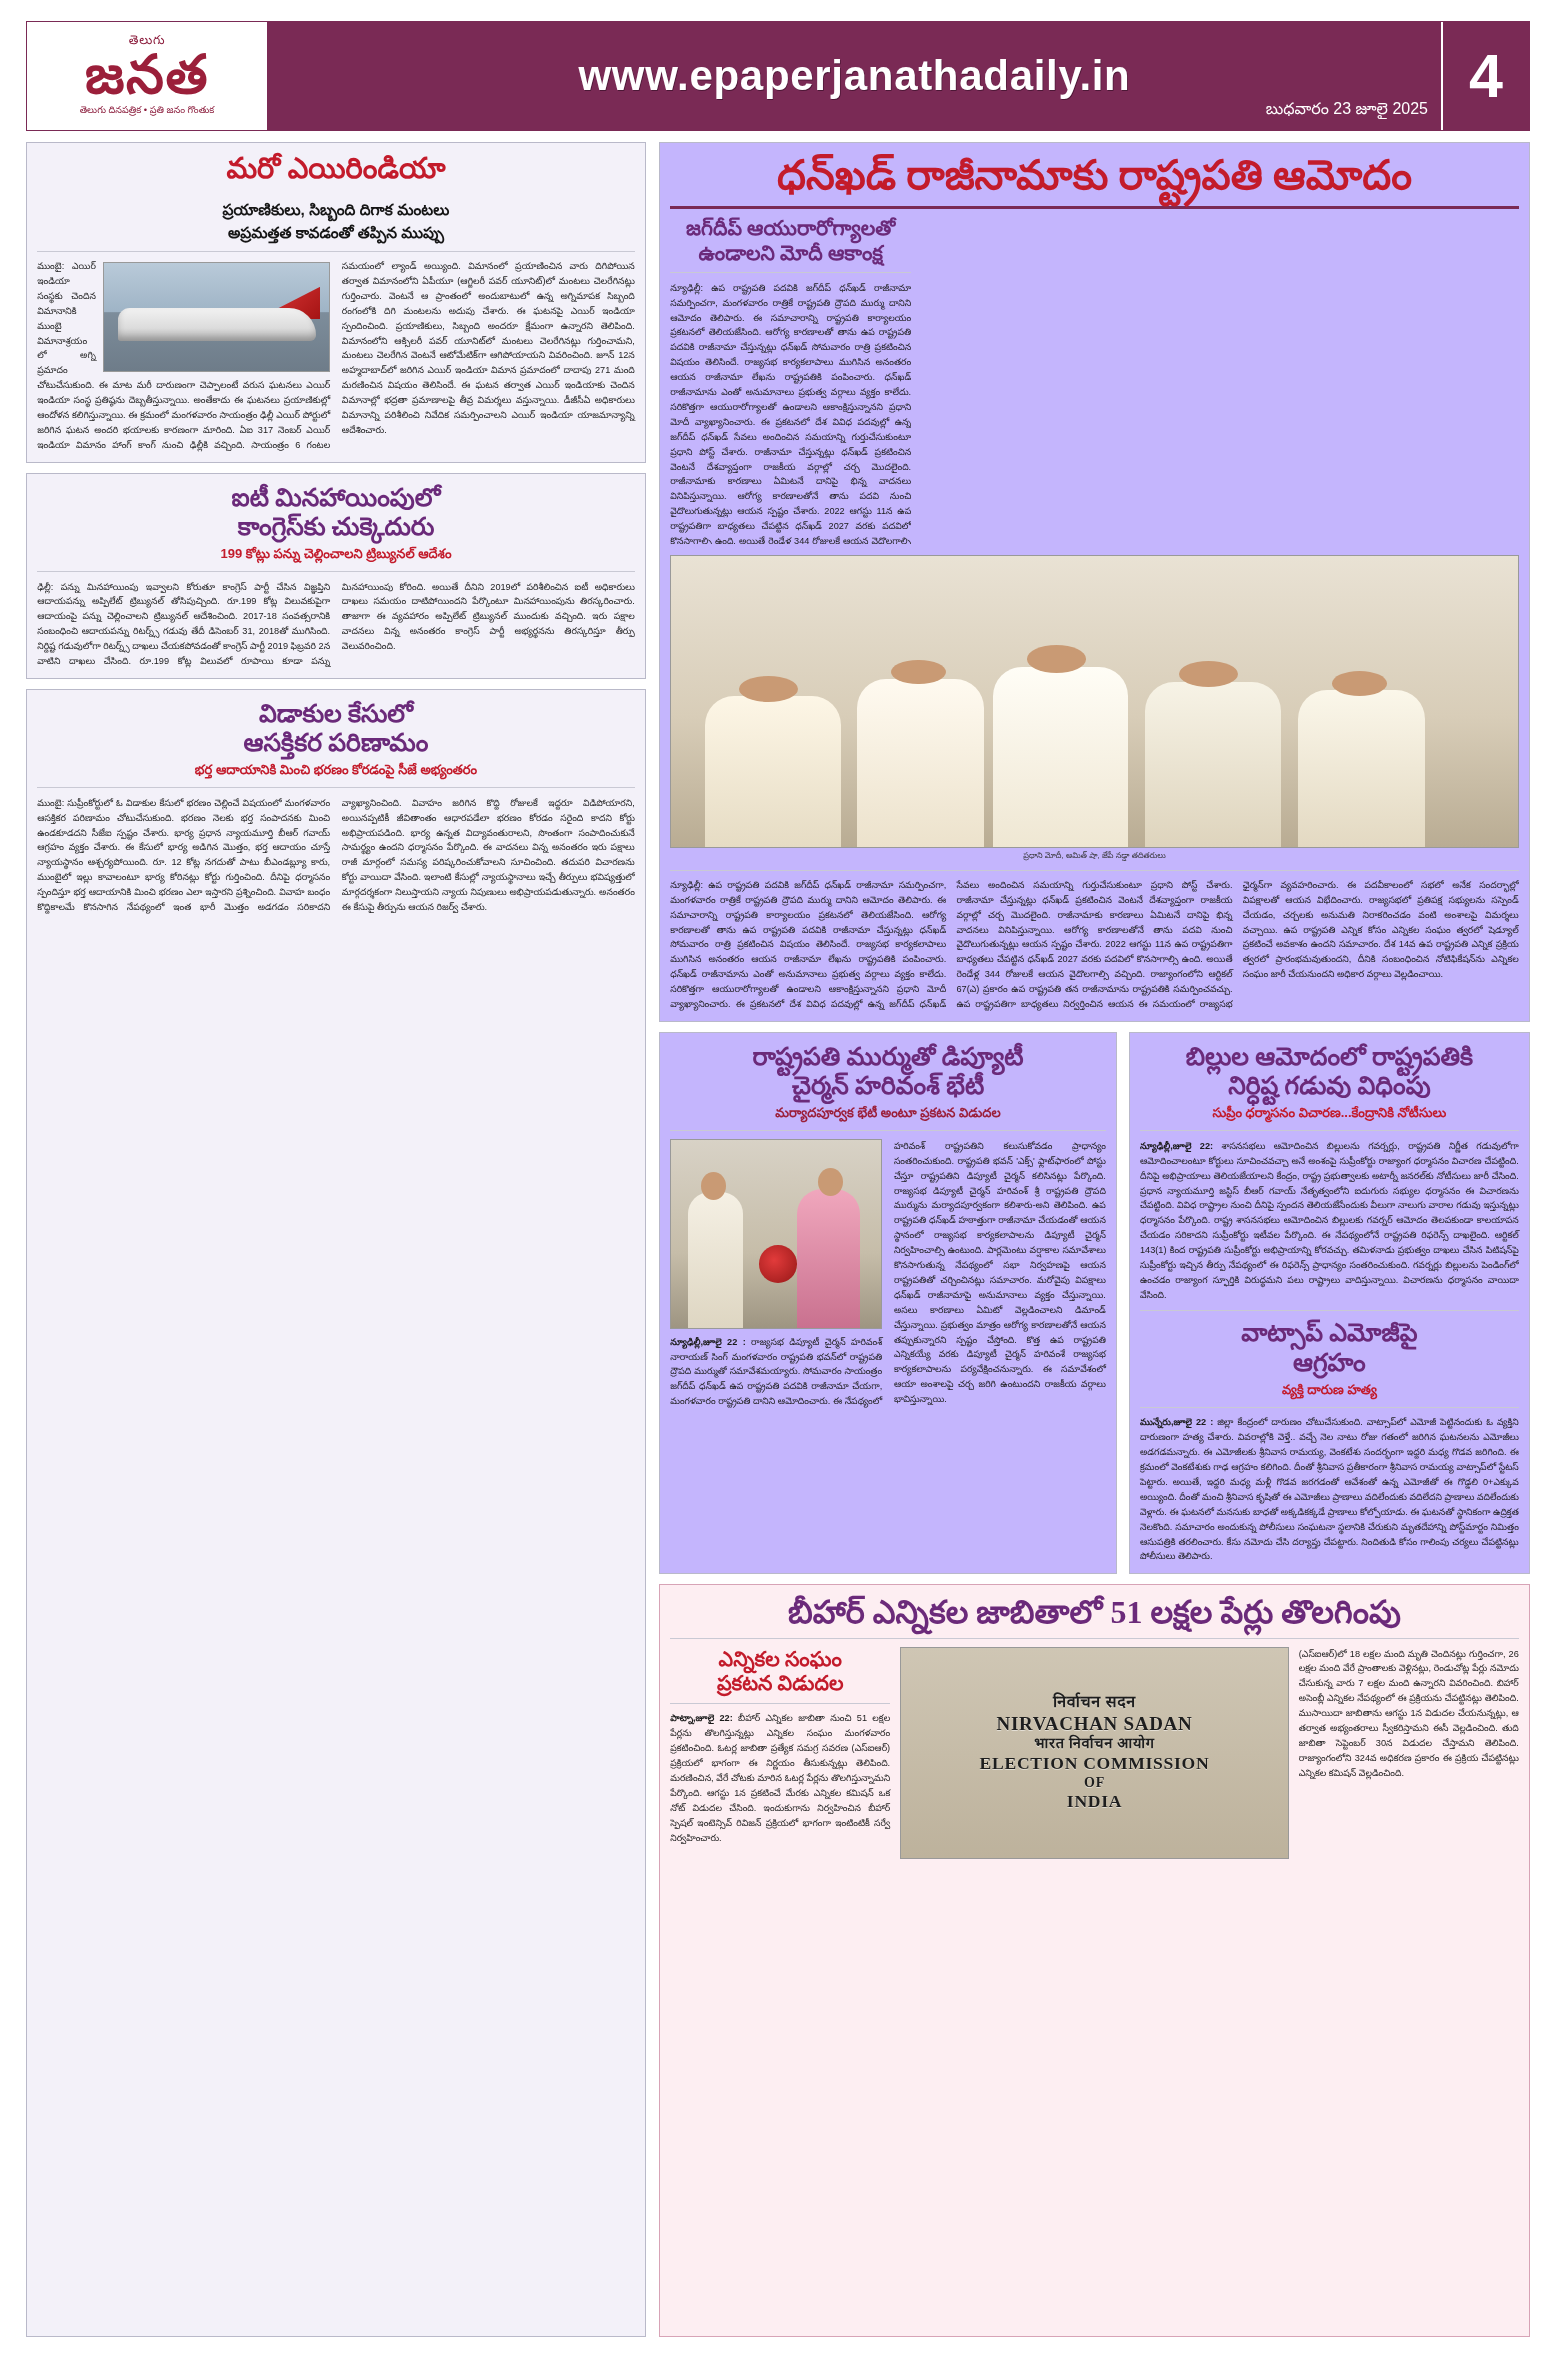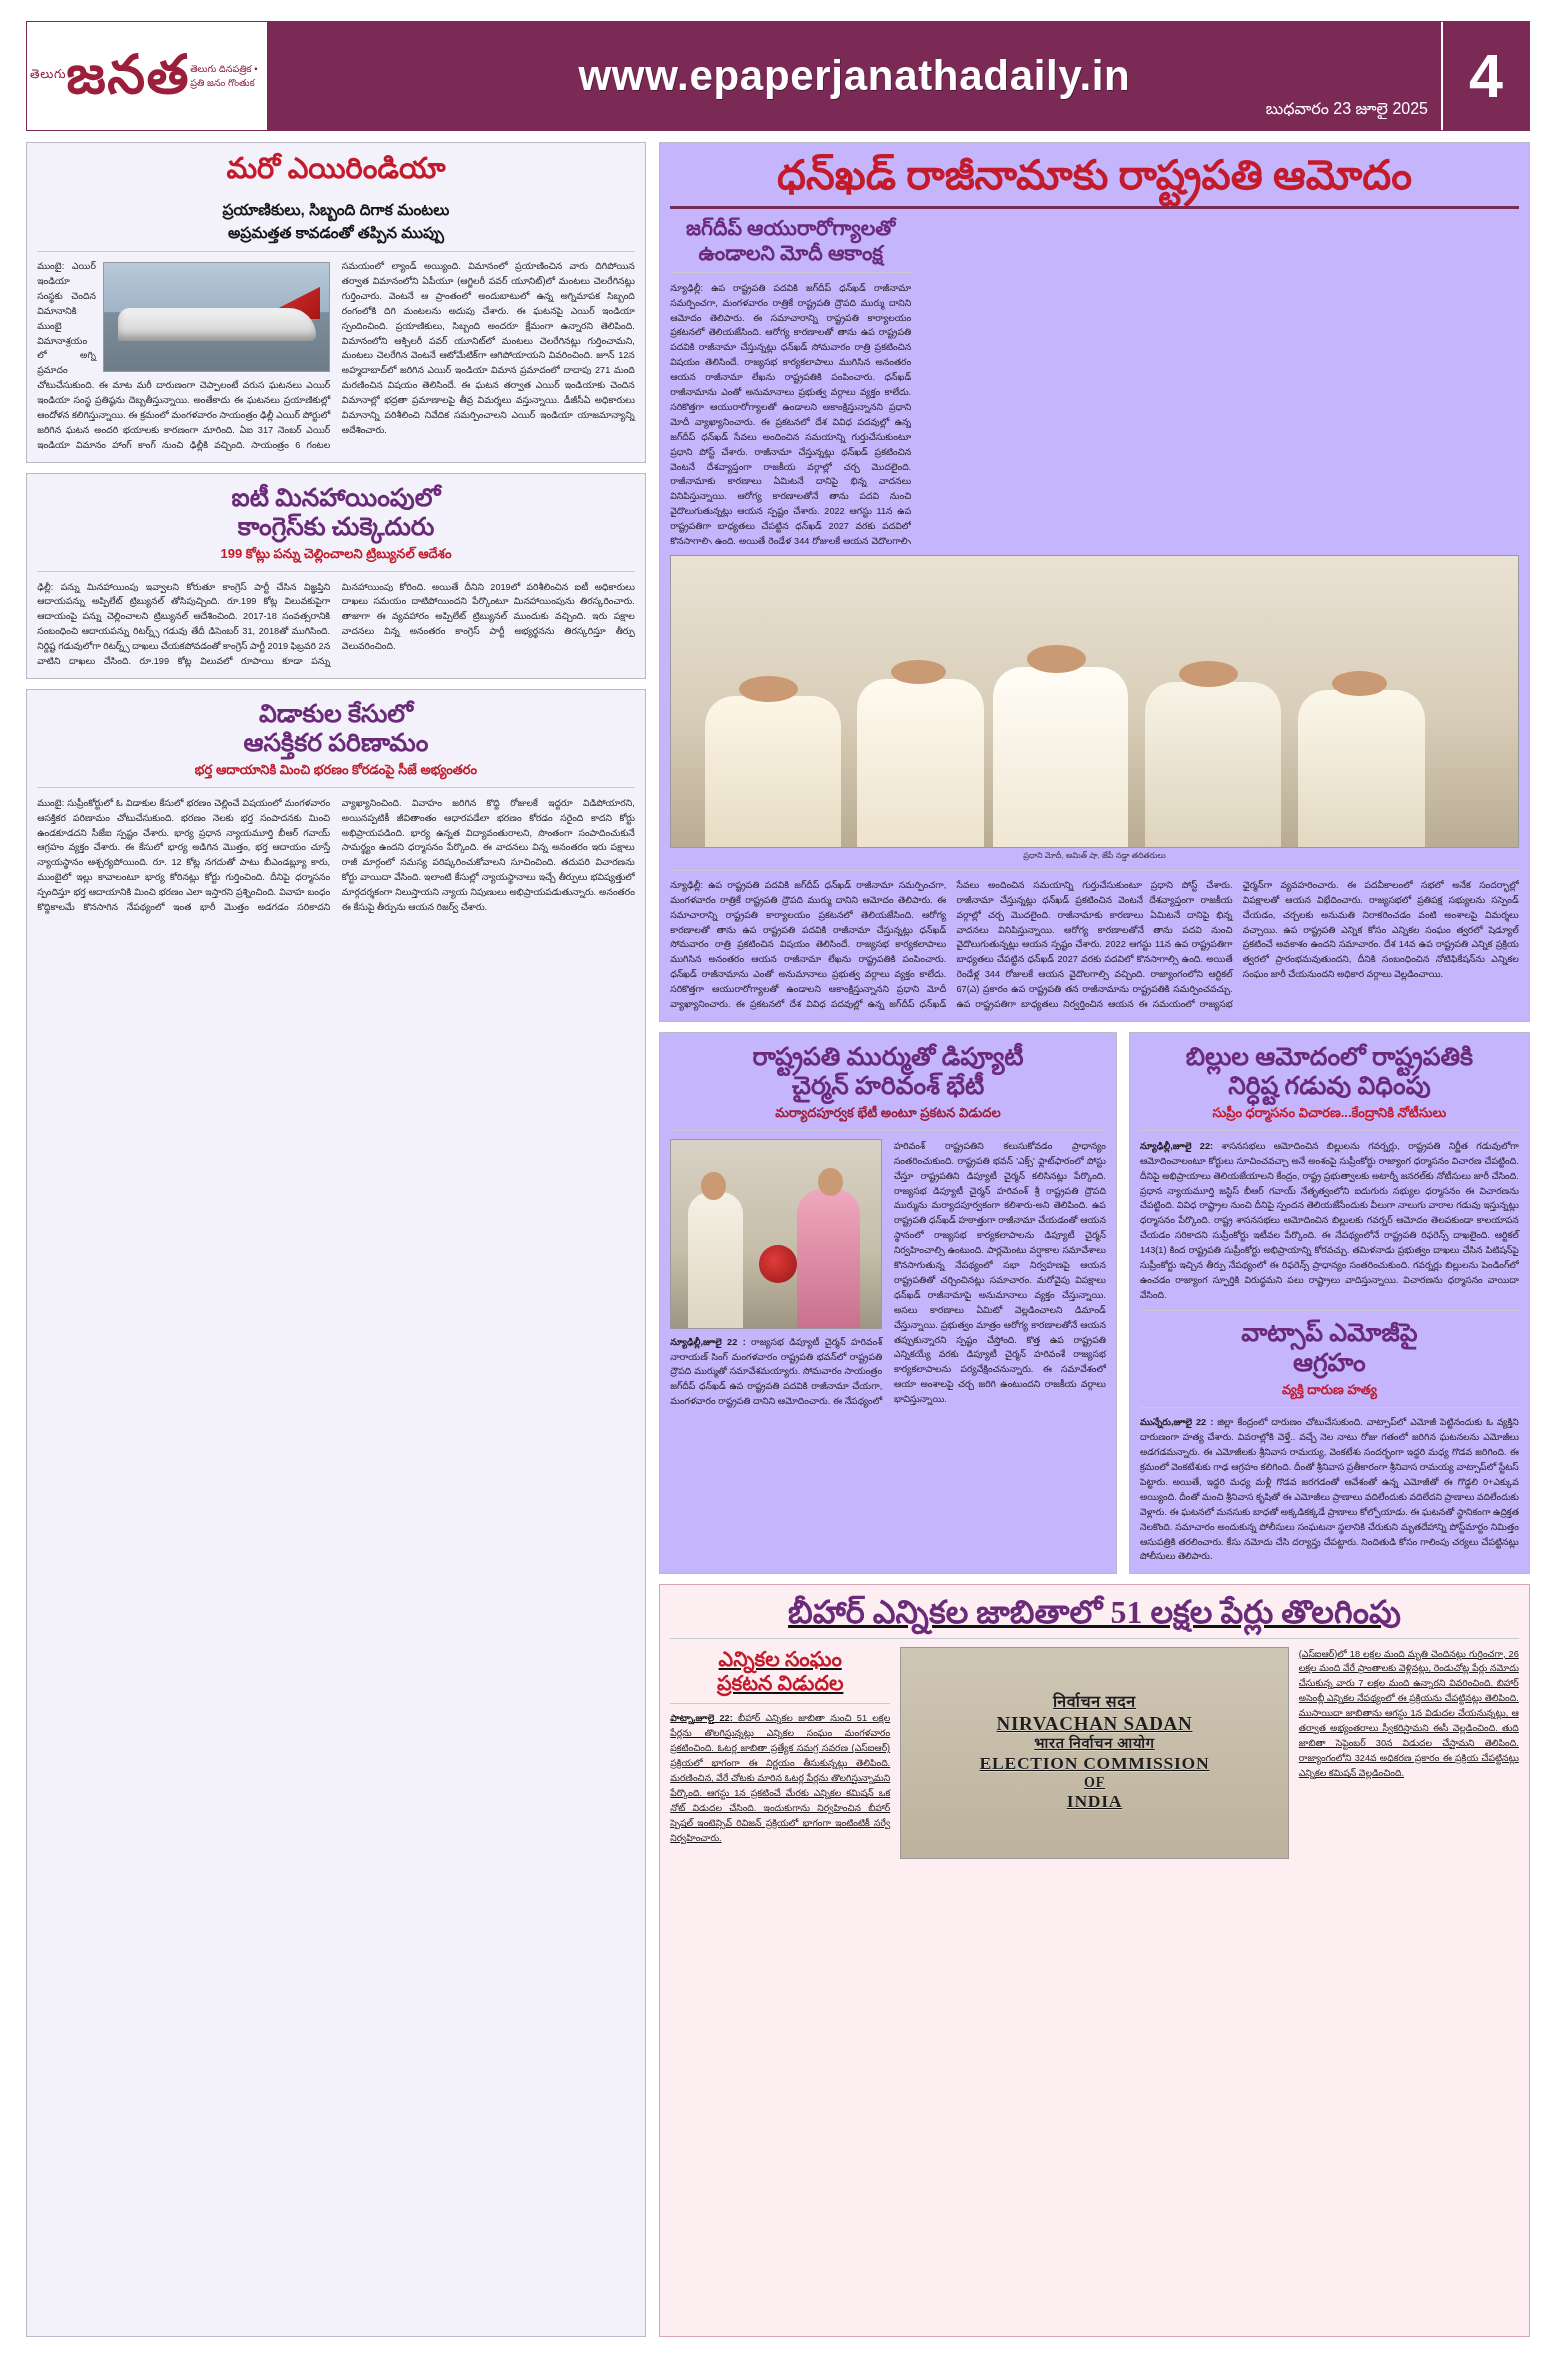--- a/index.html
+++ b/index.html
@@ -18,21 +18,21 @@
   }
 
   
   .masthead {
     display:flex; align-items:stretch;
     height: 110px;
     border: 1.5px solid #7a2a55;
     background: #fff;
   }
   .mast-logo {
-    width: 241px; display:flex; flex-direction:row; align-items:center; justify-content:center;
+    width: 241px; display:flex; flex-direction:column; align-items:center; justify-content:center;
     border-right: 1.5px solid #7a2a55; padding: 4.4px 2.9px;
   }
   .mast-logo .small-top { font-size: 12.4px; color:#8a1a3a; letter-spacing:0.7px; }
   .mast-logo .logo-word {
     font-family:"Liberation Serif", serif;
     font-size: 54px; font-weight:700; color:#9b1f3a; line-height:0.95;
     letter-spacing: 1.5px;
   }
   .mast-logo .small-bot { font-size: 9.5px; color:#8a1a3a; margin-top:2.9px;}
   .mast-center {
@@ -62,21 +62,21 @@
   }
   .col-left { width: 620px; flex:none; display:flex; flex-direction:column; }
   .col-right { flex:1; display:flex; flex-direction:column; }
 
   .box {
     border: 0.7px solid #b9b9c9;
     background:#c4b5fd;
     padding: 8.8px 10.2px;
   }
   .lav { background:#f3f1f9; }
-  .pinkbox { background:#fdeef2; border:0.7px solid #d7a3b6;text-decoration:underline; }
+  .pinkbox { background:#fdeef2; border:0.7px solid #d7a3b6; }
 
   .hl-red {
     color:#c31b2b; font-weight:700;
     font-family:"Liberation Serif", serif;
   }
   .hl-purple {
     color:#6b2a7a; font-weight:700;
     font-family:"Liberation Serif", serif;
   }
 

